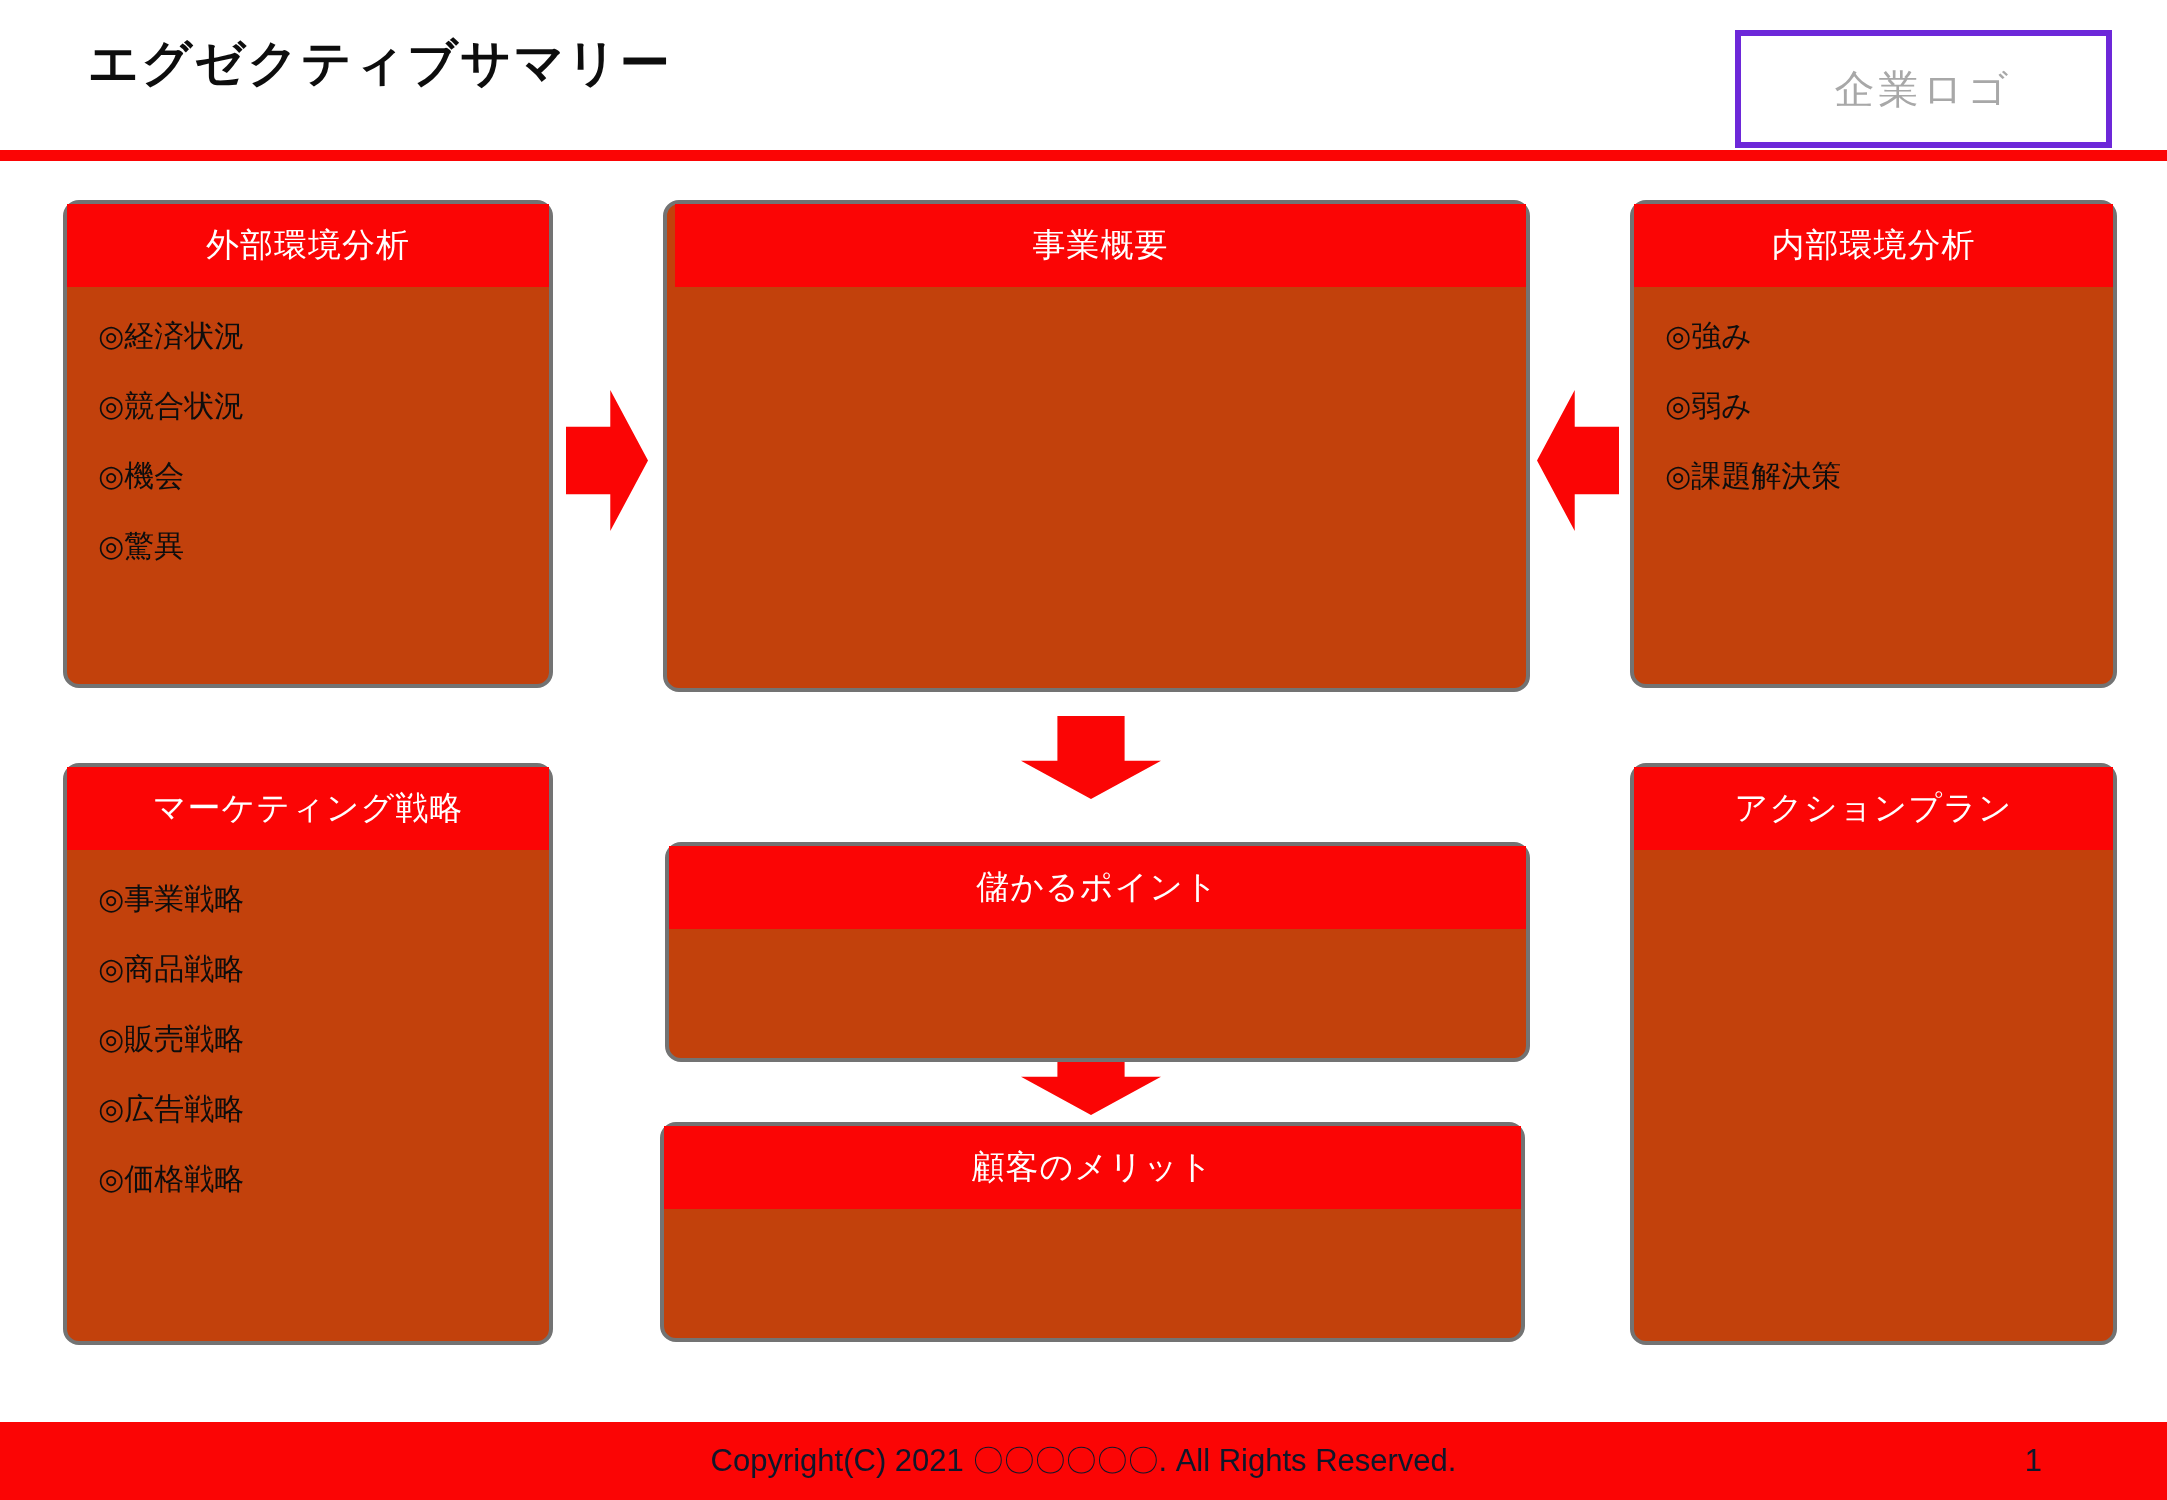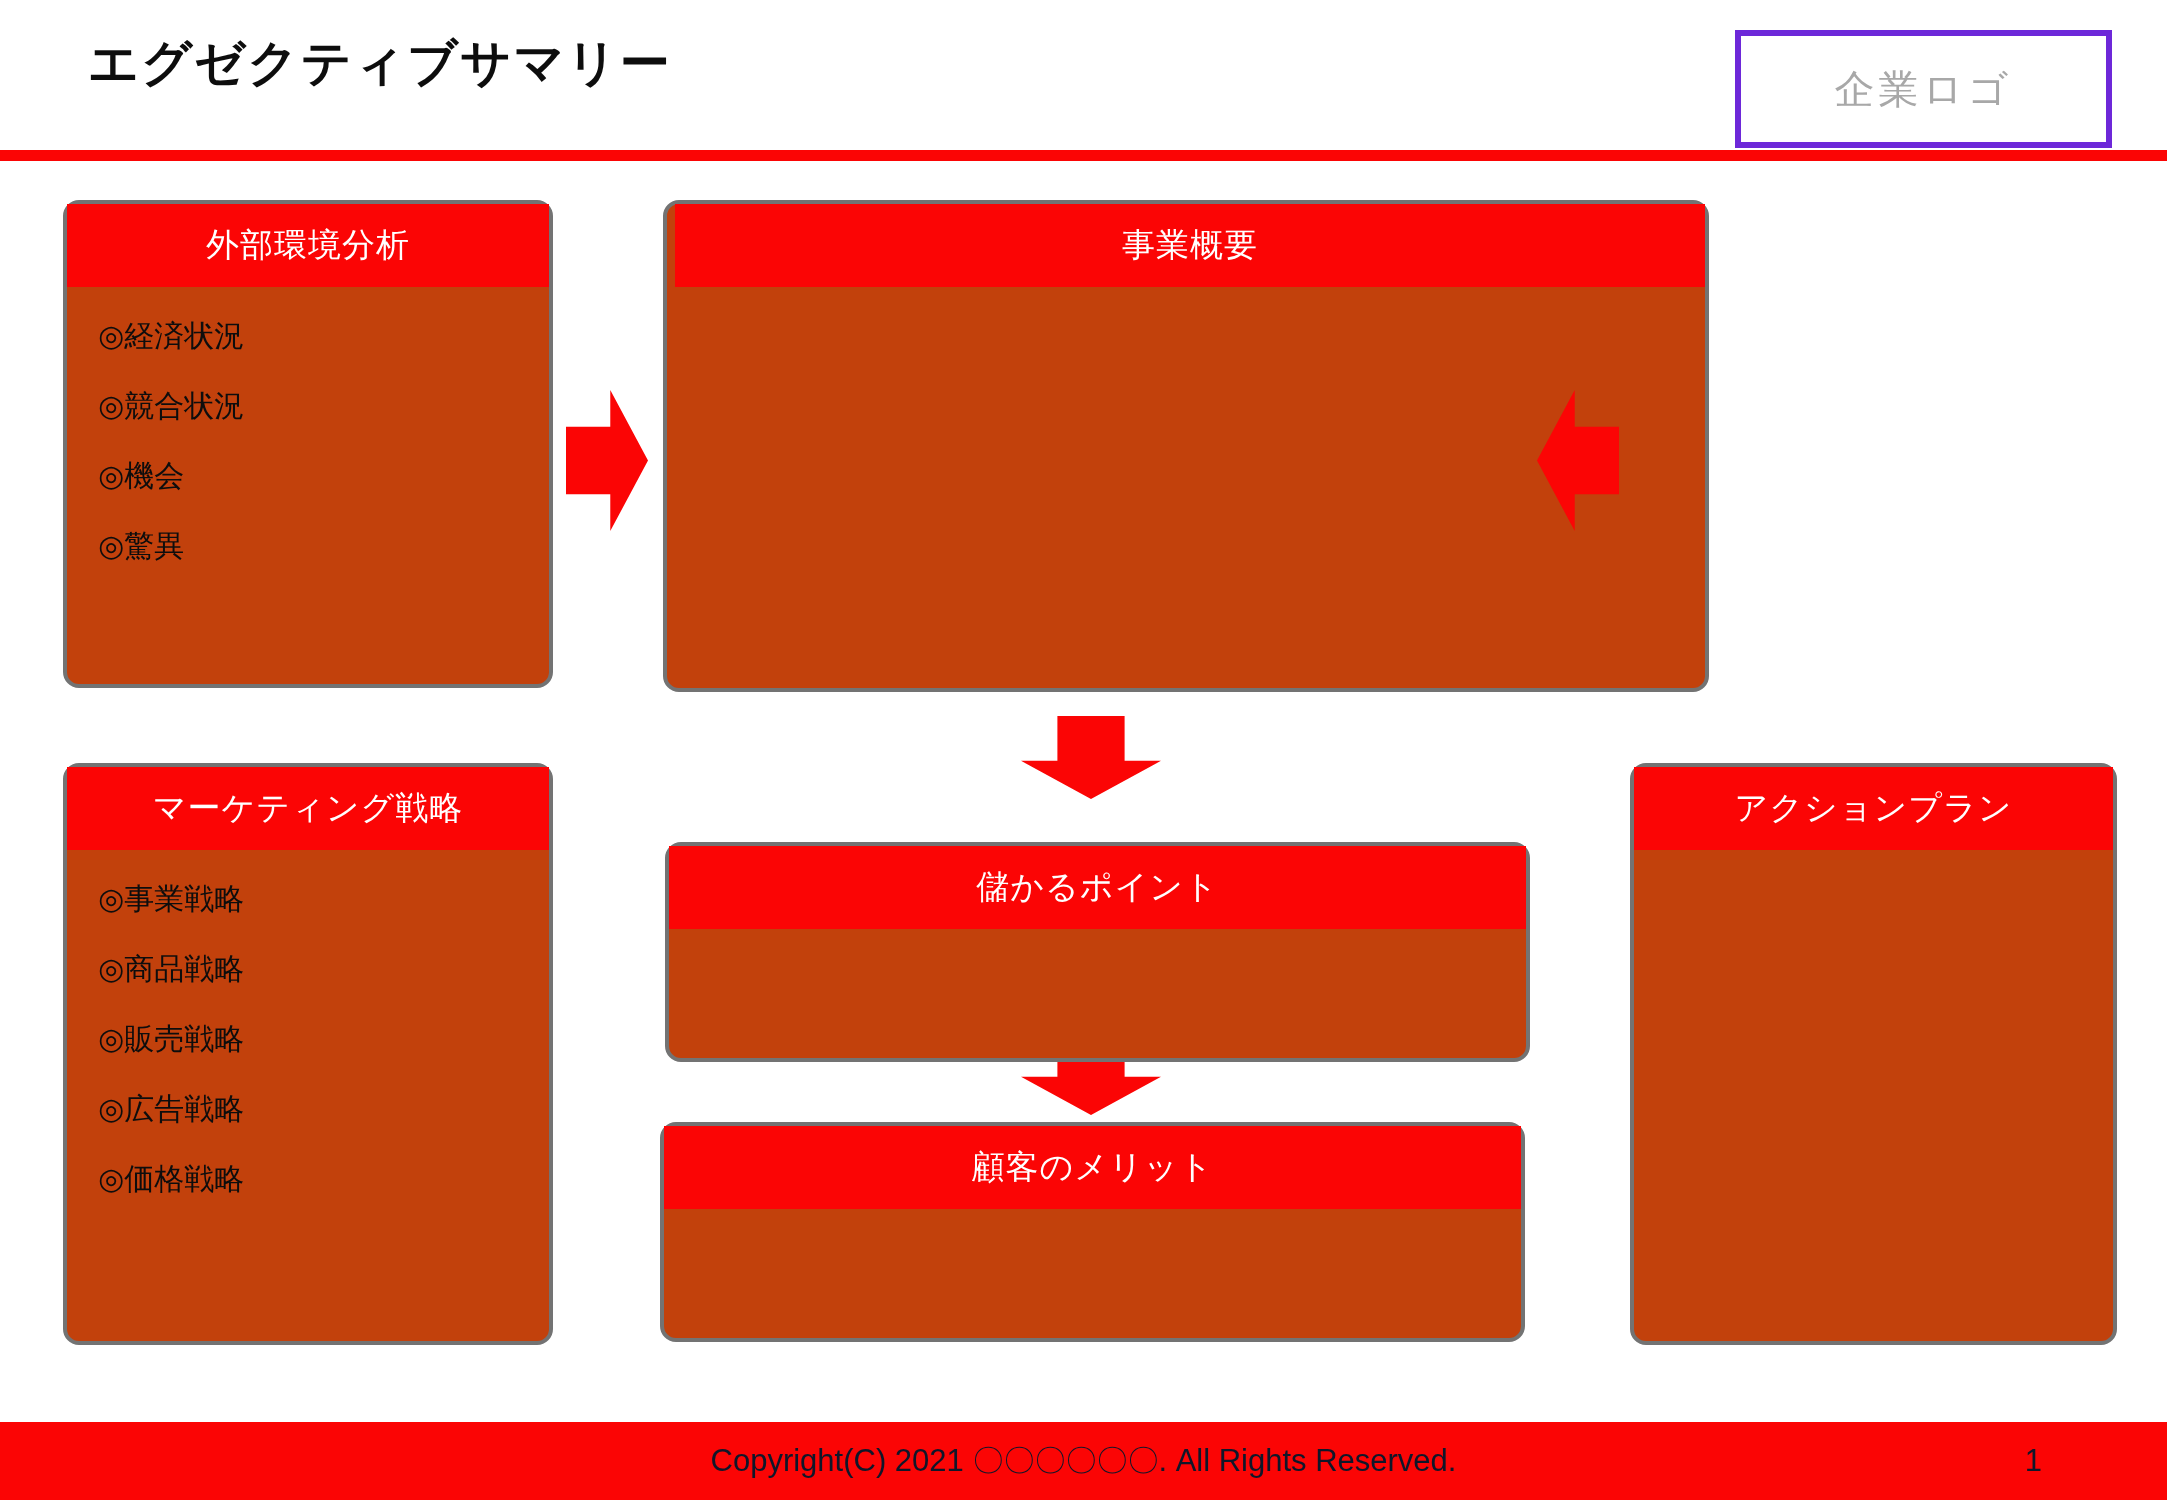--- a/index.html
+++ b/index.html
@@ -43,21 +43,21 @@
   .panel-items{
     list-style:none;margin:0;padding:14px 0 0 24px;
   }
   .panel-items li{
     font-size:30px;color:#0d0d0d;line-height:70px;
     white-space:nowrap;
     margin-left:7px;
   }
 
   .panel-external {left:63px;  top:200px; width:490px; height:488px;}
-  .panel-business {left:663px; top:200px; width:1046px; height:492px;padding-left:8px;}
+  .panel-business {left:663px; top:200px; width:867px; height:492px;padding-left:8px;}
   .panel-internal {left:1630px;top:200px; width:487px; height:488px;}
   .panel-marketing{left:63px;  top:763px; width:490px; height:582px;}
   .panel-action   {left:1630px;top:763px; width:487px; height:582px;}
   .panel-profit   {left:665px; top:805px; width:865px; height:220px;margin-top:37px;}
   .panel-customer {left:660px; top:1122px;width:865px; height:220px;}
 
   
   .arrow{position:absolute;background:#fb0505;}
   .arrow-right{
     left:566px;top:390px;width:82px;height:141px;
@@ -107,20 +107,28 @@
       <li>◎競合状況</li>
       <li>◎機会</li>
       <li>◎驚異</li>
     </ul>
   </section>
 
   <section class="panel panel-business">
     <div class="panel-header">事業概要</div>
   </section>
 
+  <section class="panel panel-internal">
+    <div class="panel-header">内部環境分析</div>
+    <ul class="panel-items">
+      <li>◎強み</li>
+      <li>◎弱み</li>
+      <li>◎課題解決策</li>
+    </ul>
+  </section>
 
   <div class="arrow arrow-right"></div>
   <div class="arrow arrow-left"></div>
   <div class="arrow arrow-down arrow-down-1"></div>
   <div class="arrow arrow-down arrow-down-2"></div>
 
   <section class="panel panel-marketing">
     <div class="panel-header">マーケティング戦略</div>
     <ul class="panel-items">
       <li>◎事業戦略</li>

